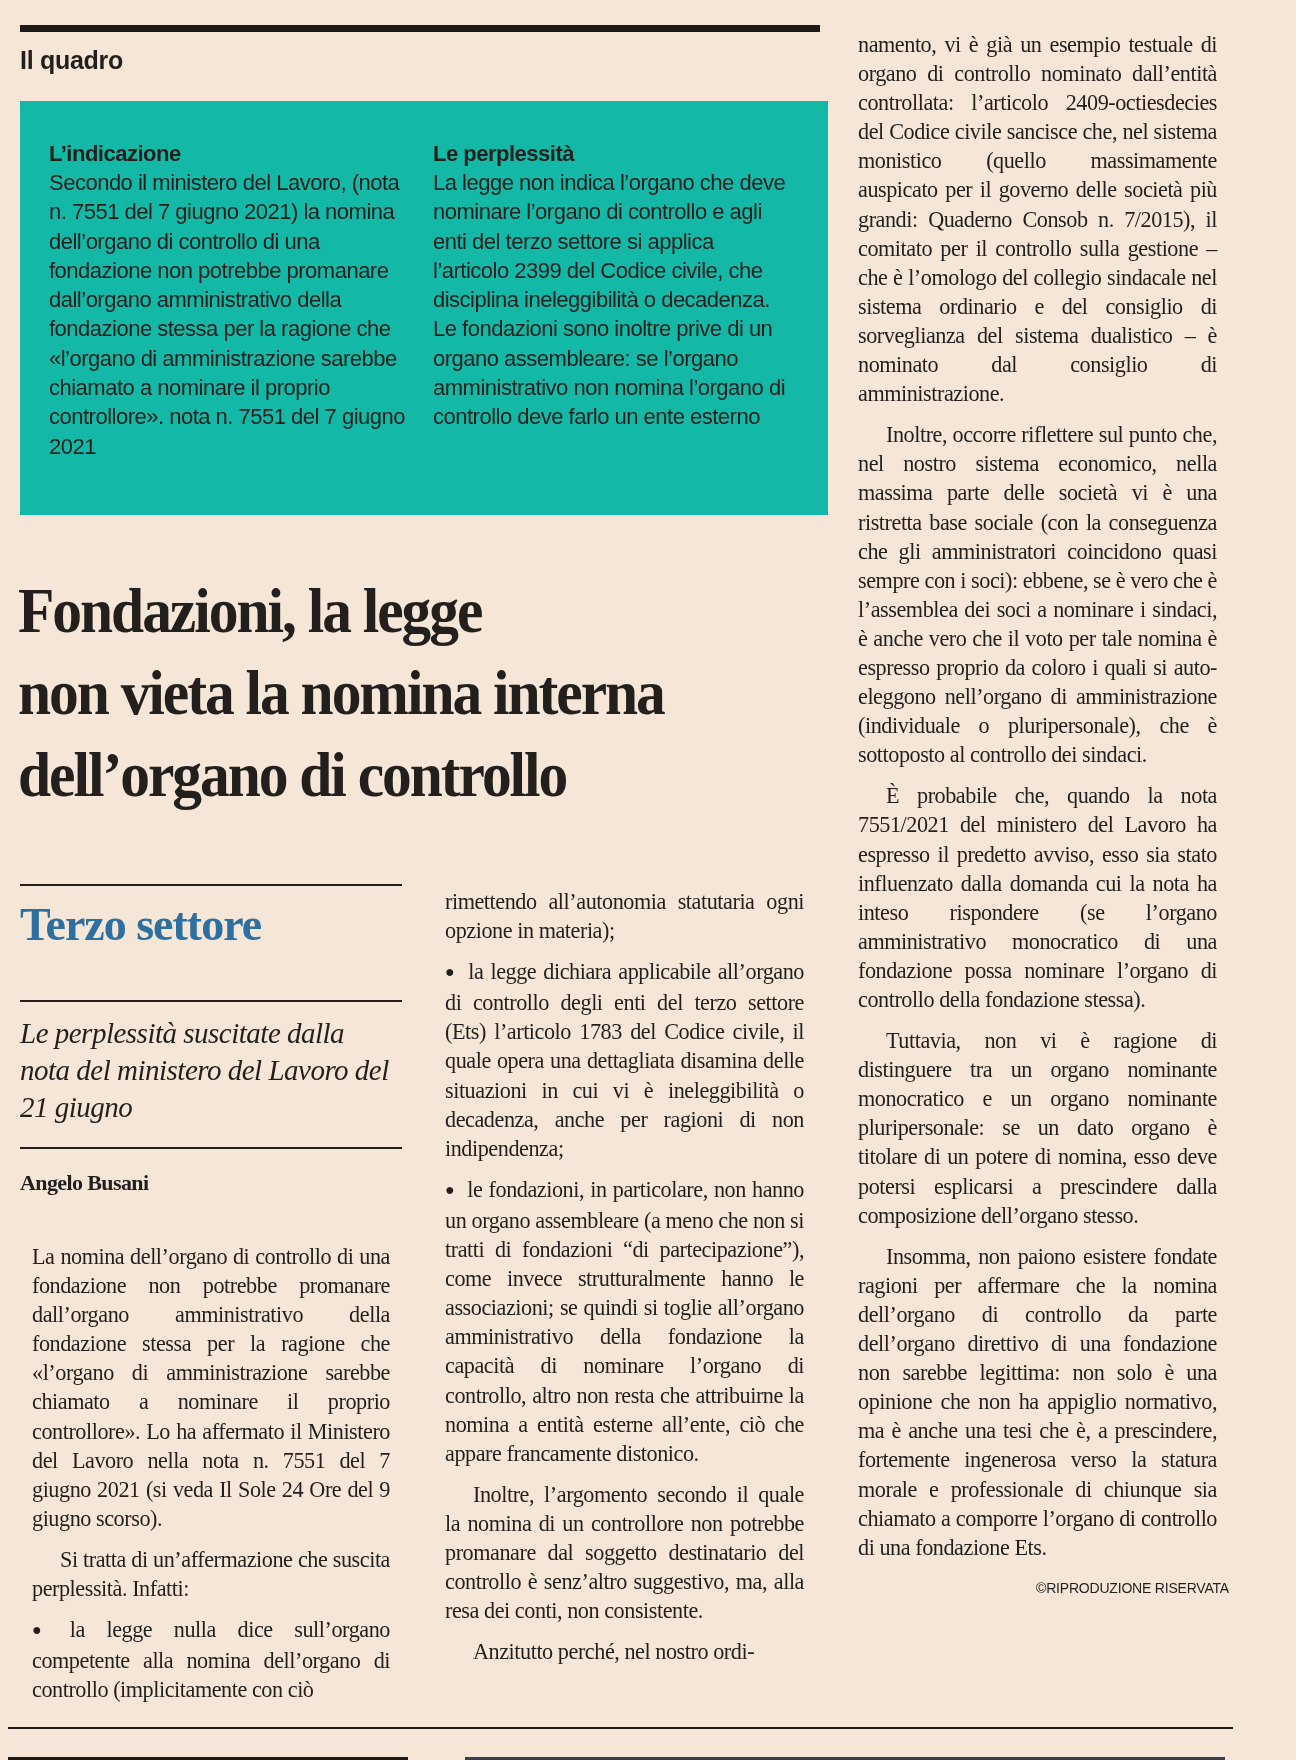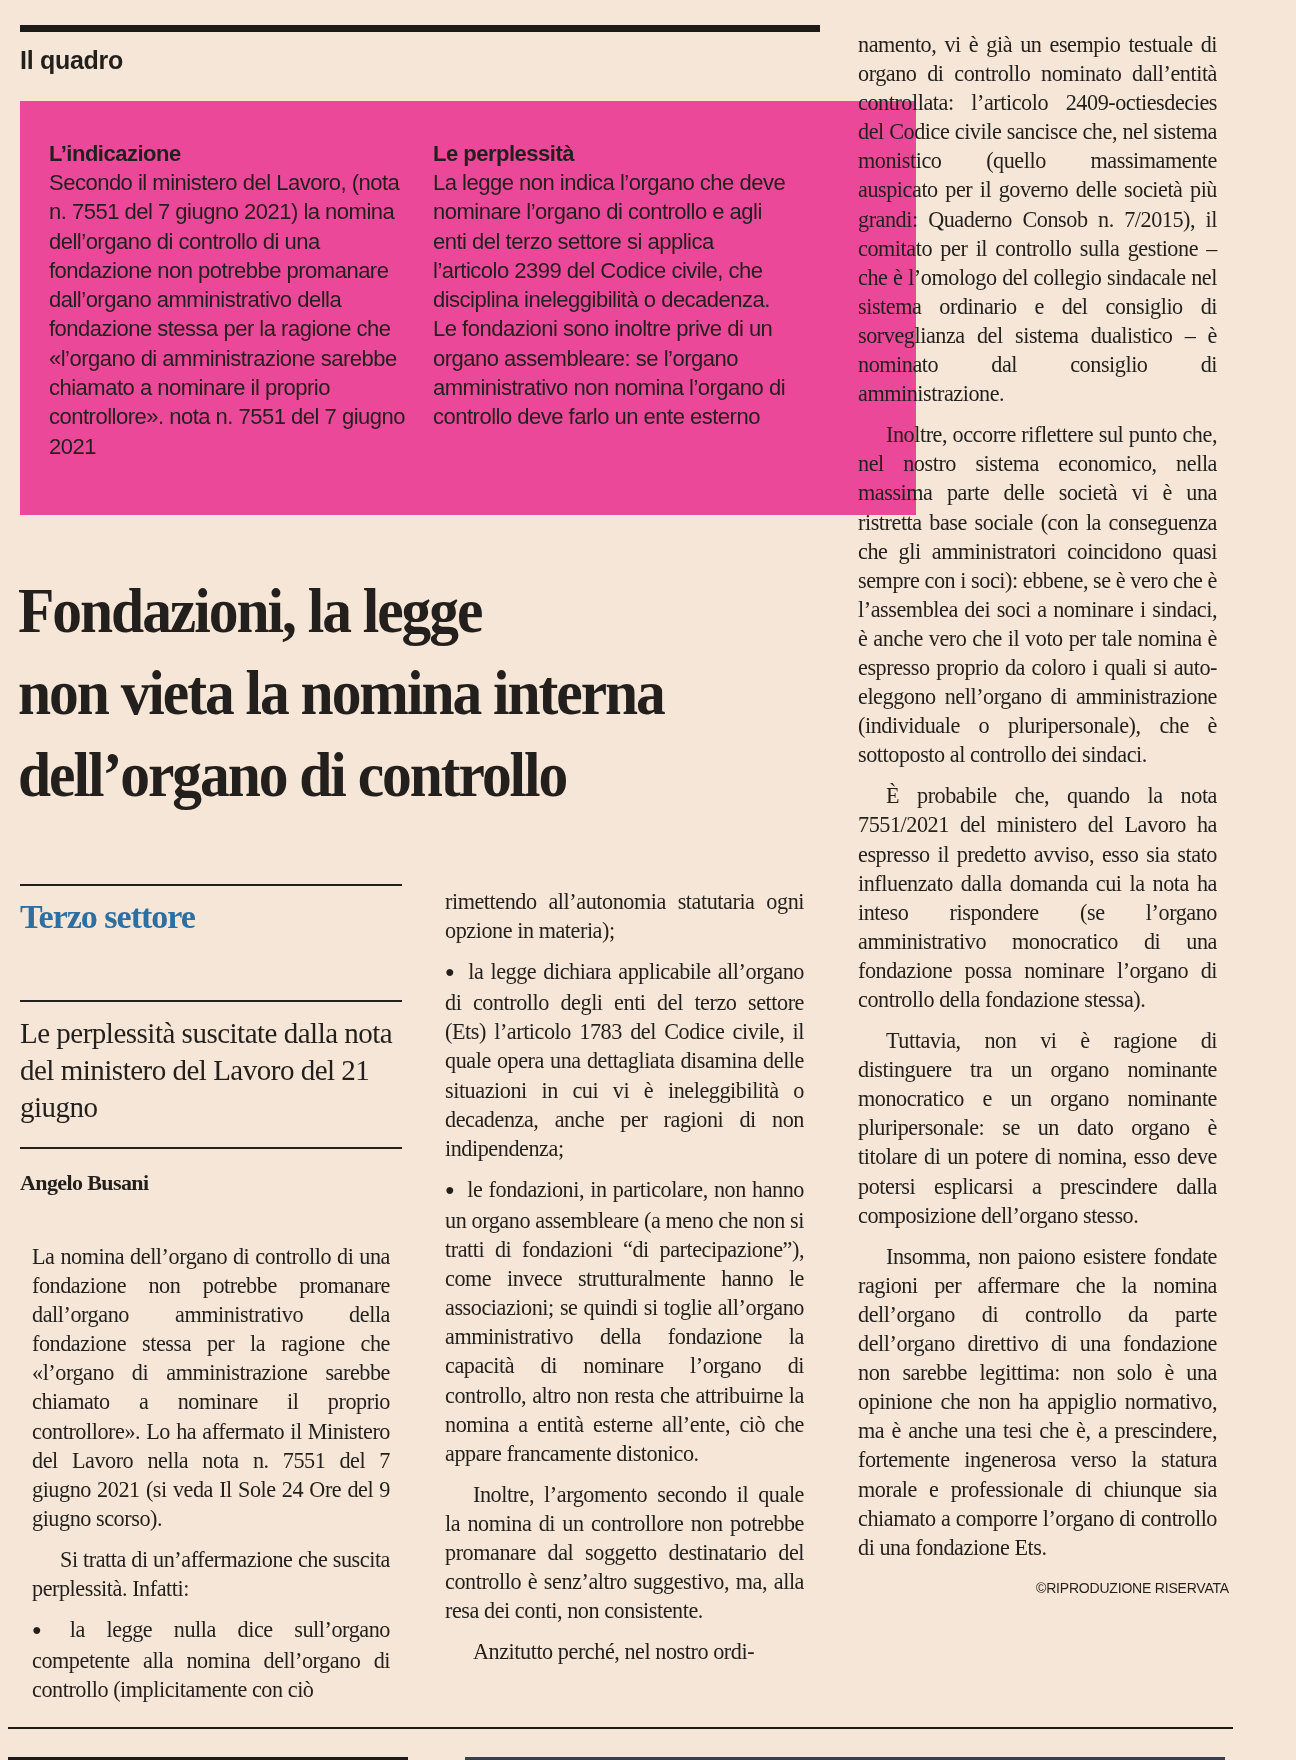--- a/index.html
+++ b/index.html
@@ -2,29 +2,29 @@
 <html><head>
 <meta charset="utf-8">
 <style>
   html,body{margin:0;padding:0;}
   body{width:1296px;height:1760px;background:#f5e6d7;position:relative;overflow:hidden;color:#231f1c;}
   .abs{position:absolute;}
   .sans{font-family:"Liberation Sans","DejaVu Sans",sans-serif;}
   .serif{font-family:"Liberation Serif","DejaVu Serif",serif;}
   .toprule{left:20px;top:25px;width:800px;height:7px;background:#1e1a17;}
   .kicker{left:20px;top:46px;font-size:25px;font-weight:bold;letter-spacing:-0.3px;}
-  .box{left:20px;top:101px;width:896px;height:414px;background:#ec4899;}
+  .box{left:20px;top:101px;width:808px;height:414px;background:#14b8a6;}
   .boxcol{position:absolute;top:38px;width:360px;font-size:22px;line-height:29.3px;letter-spacing:-0.5px;}
   .boxcol h4{margin:0;font-size:22px;font-weight:bold;line-height:29px;}
   .boxcol p{margin:0;}
   .headline{left:18px;top:570px;width:820px;font-size:64px;line-height:82px;font-weight:bold;letter-spacing:-2.2px;transform:scaleX(0.93);transform-origin:left top;}
   .rule{height:2px;background:#231f1c;}
   .rule.thin{height:1.5px;}
-  .section{left:20px;top:898px;font-size:34px;font-weight:bold;color:#2e6fa1;letter-spacing:-1px;}
-  .summary{left:20px;top:1015px;width:380px;font-size:29px;line-height:37px;letter-spacing:-0.5px;}
+  .section{left:20px;top:898px;font-size:46px;font-weight:bold;color:#2e6fa1;letter-spacing:-1px;}
+  .summary{left:20px;top:1015px;width:380px;font-size:29px;line-height:37px;letter-spacing:-0.5px;font-style:italic;}
   .author{left:20px;top:1170px;font-size:22px;font-weight:bold;letter-spacing:-0.6px;}
   .col{position:absolute;font-size:22.2px;line-height:29.1px;letter-spacing:-0.45px;text-align:justify;}
   .col p{margin:12px;}
   .indent{text-indent:28px;}
   .bullet::before{content:"\25CF";font-size:16px;margin-right:12px;position:relative;top:-2px;}
   .copyright{font-size:14px;letter-spacing:-0.2px;text-align:right;}
   .bottom-bar{left:465px;top:1757px;width:760px;height:3px;background:#3a3f4a;}
   .bottom-rule2{left:8px;top:1757px;width:155px;height:3px;background:#1e1a17;}
 </style>
 </head>

